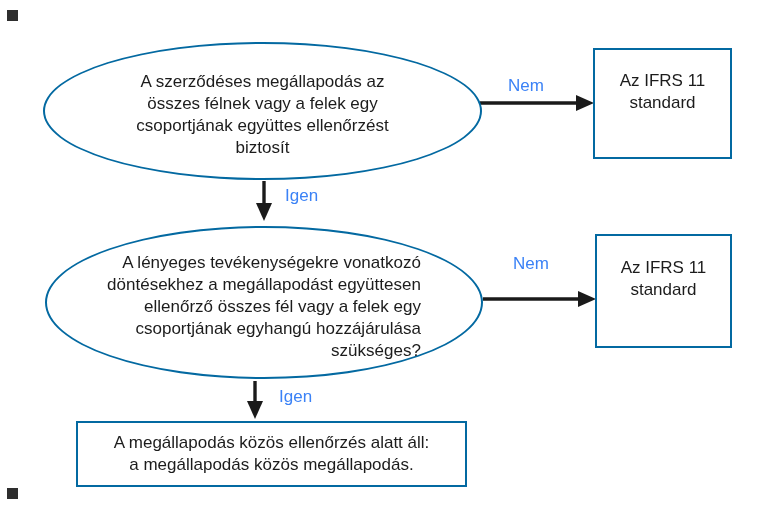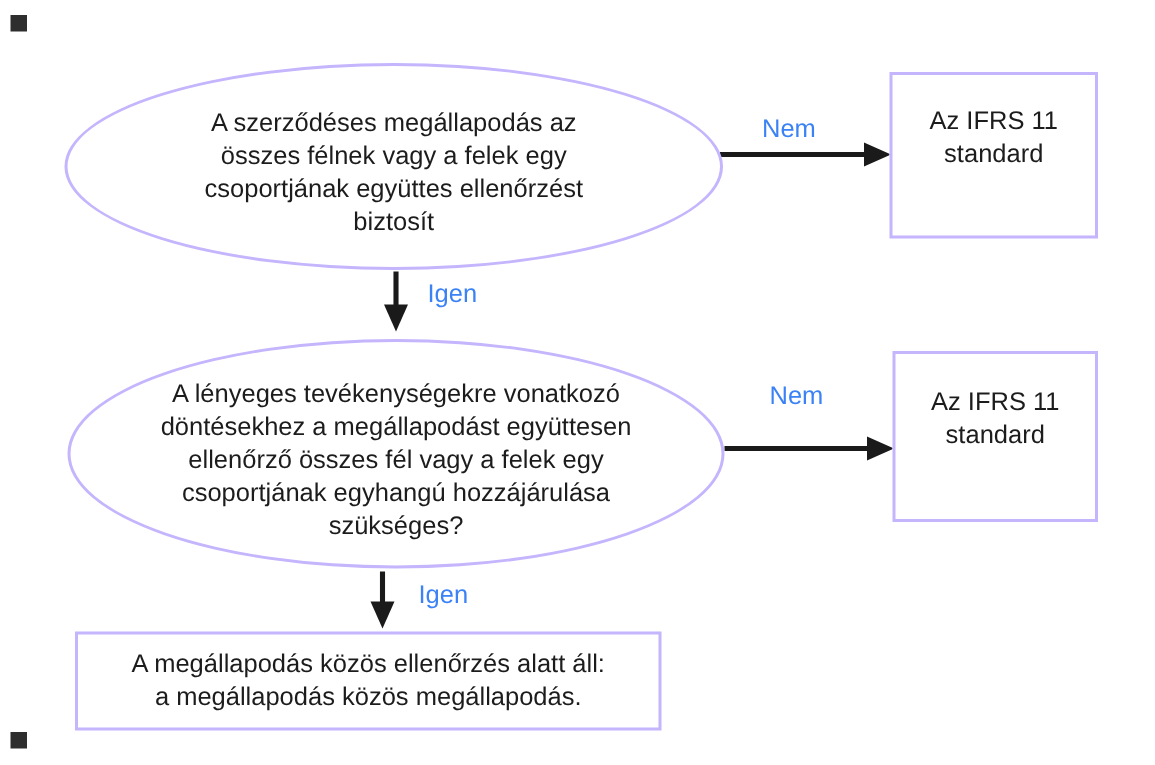--- a/index.html
+++ b/index.html
@@ -12,40 +12,40 @@
     font-family: "Liberation Sans", sans-serif;
     color: #1c1c1c;
     overflow: hidden;
   }
   .arrow-layer { position: absolute; left: 0; top: 0; z-index: 1; }
   .node {
     position: absolute;
     display: flex;
     align-items: center;
     justify-content: center;
-    border: 2px solid #c4b5fd;
+    border: 2px solid #0369a1;
     background: #ffffff;
     text-align: center;
     z-index: 2;
   }
   .node-text {
     white-space: pre-line;
     font-size: 17px;
     line-height: 22px;
     color: #1c1c1c;
   }
   .ellipse { border-radius: 50%; }
   .e1 { left: 43px; top: 42px; width: 439px; height: 138px; }
   .e1 .node-text { padding-top: 8px; }
-  .e2 { left: 45px; top: 226px; width: 438px; height: 153px; }
+  .e2 { left: 45px; top: 226px; width: 438px; height: 153px; text-align: right; }
   .e2 .node-text { padding-top: 9px; }
   .rect-small { padding-bottom: 24px; }
   .b1 { left: 593px; top: 48px; width: 139px; height: 111px; }
   .b2 { left: 595px; top: 234px; width: 137px; height: 114px; }
-  .b3 { left: 50px; top: 421px; width: 391px; height: 66px; }
+  .b3 { left: 76px; top: 421px; width: 391px; height: 66px; }
   .edge-label {
     position: absolute;
     font-size: 17px;
     line-height: 20px;
     color: #3b82f6;
     z-index: 2;
     white-space: nowrap;
   }
   .lbl-nem-1 { left: 508px; top: 76px; }
   .lbl-igen-1 { left: 285px; top: 186px; }

